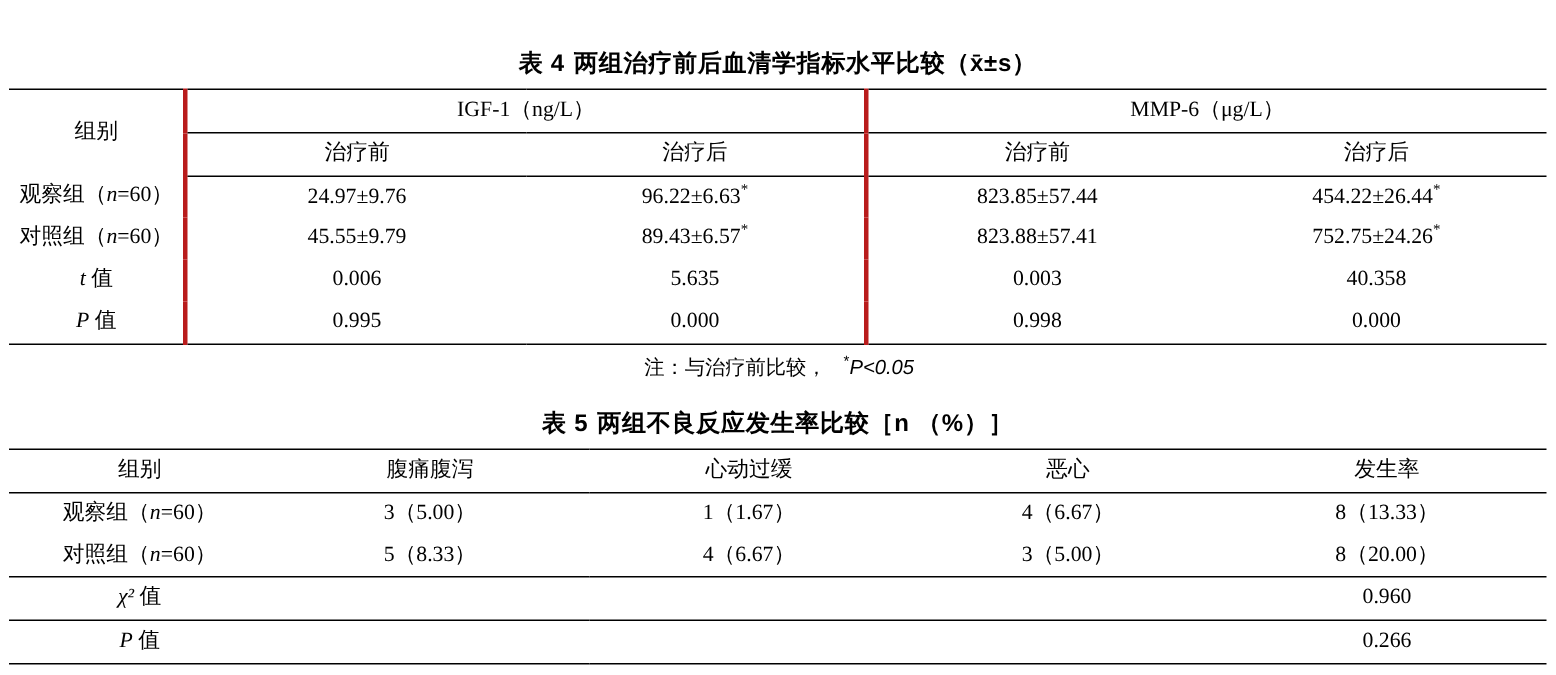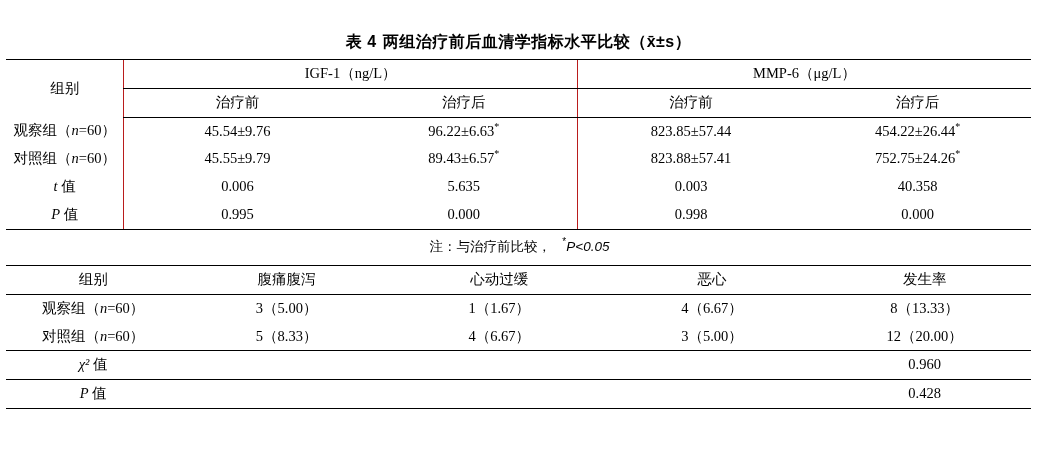--- a/index.html
+++ b/index.html
@@ -48,21 +48,21 @@
     vertical-align: middle;
     padding: 3px 2px;
     line-height: 1.5;
     white-space: nowrap;
   }
   
   .rule-top td, .rule-top th { border-top: 1.5px solid #000; }
   .rule-bottom td, .rule-bottom th { border-bottom: 1.5px solid #000; }
   .rule-thin td, .rule-thin th { border-bottom: 1px solid #000; }
   .vsep {
-    border-left: 1px solid #b91c1c;
+    border-left: 3px solid #b91c1c;
   }
   .hdr-span {
     border-bottom: 1px solid #000;
   }
   .note {
     font-size: 13.5px;
     padding: 6px 0 2px 2px;
     text-align: center;
     font-family: "Liberation Sans", "DejaVu Sans", sans-serif;
   }
@@ -106,21 +106,21 @@
         </tr>
         <tr class="rule-thin">
           <td class="vsep">治疗前</td>
           <td>治疗后</td>
           <td class="vsep">治疗前</td>
           <td>治疗后</td>
         </tr>
 
         <tr>
           <td><span>观察组（</span><span class="ital">n</span><span>=60）</span></td>
-          <td class="vsep"><span>45.54±9.76</span></td>
+          <td class="vsep"><span>24.97±9.76</span></td>
           <td><span>96.22±6.63</span><sup class="star">*</sup></td>
           <td class="vsep"><span>823.85±57.44</span></td>
           <td><span>454.22±26.44</span><sup class="star">*</sup></td>
         </tr>
 
         <tr>
           <td><span>对照组（</span><span class="ital">n</span><span>=60）</span></td>
           <td class="vsep"><span>45.55±9.79</span></td>
           <td><span>89.43±6.57</span><sup class="star">*</sup></td>
           <td class="vsep"><span>823.88±57.41</span></td>
@@ -146,20 +146,23 @@
     </table>
 
     <div class="note">
       <span>注：与治疗前比较，</span>&nbsp;&nbsp;&nbsp;<span class="star">*</span><span class="ital">P&lt;0.05</span>
     </div>
   </div>
 
   <div class="spacer-8"></div>
 
   <div class="table-block">
+    <div class="tbl-caption">
+      <span class="cap-num">表 5</span><span>两组不良反应发生率比较［n （%）］</span>
+    </div>
 
     <table class="t5">
       <colgroup>
         <col class="c1">
           <col>
           <col>
           <col>
           <col>
       </colgroup>
       <tbody>
@@ -177,35 +180,35 @@
           <td>1（1.67）</td>
           <td>4（6.67）</td>
           <td>8（13.33）</td>
         </tr>
 
         <tr class="rule-thin">
           <td><span>对照组（</span><span class="ital">n</span><span>=60）</span></td>
           <td>5（8.33）</td>
           <td>4（6.67）</td>
           <td>3（5.00）</td>
-          <td>12（20.00）</td>
+          <td>8（20.00）</td>
         </tr>
 
         <tr class="rule-thin">
           <td><span class="ital">χ²</span><span> 值</span></td>
           <td></td>
           <td></td>
           <td></td>
           <td>0.960</td>
         </tr>
 
         <tr class="rule-bottom">
           <td><span class="ital">P</span><span> 值</span></td>
           <td></td>
           <td></td>
           <td></td>
-          <td>0.428</td>
+          <td>0.266</td>
         </tr>
       </tbody>
     </table>
   </div>
 
 </div>
 
 </body></html>

